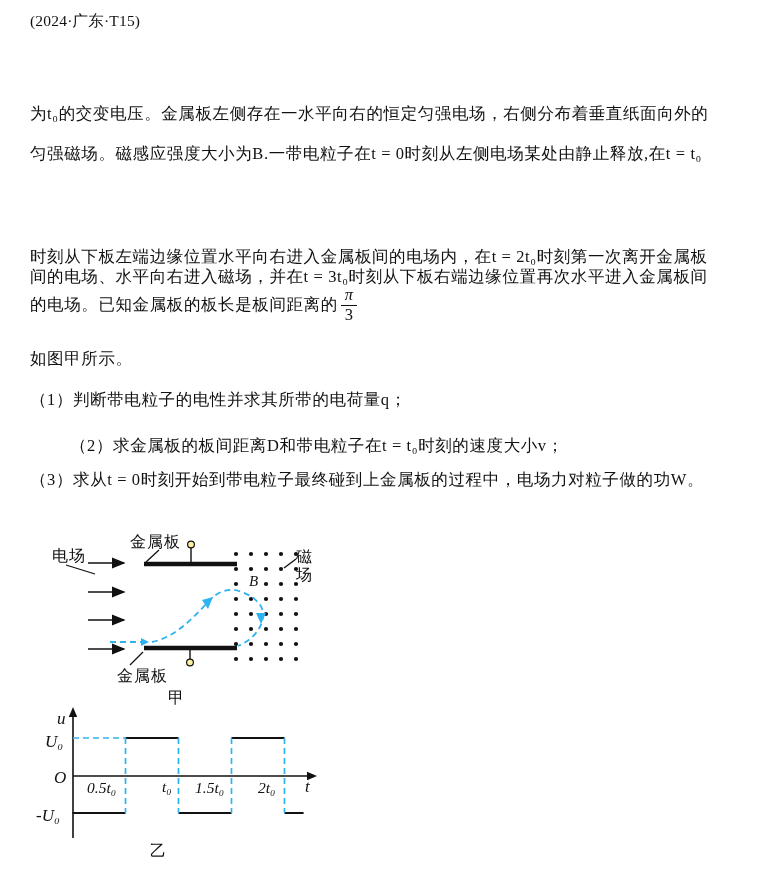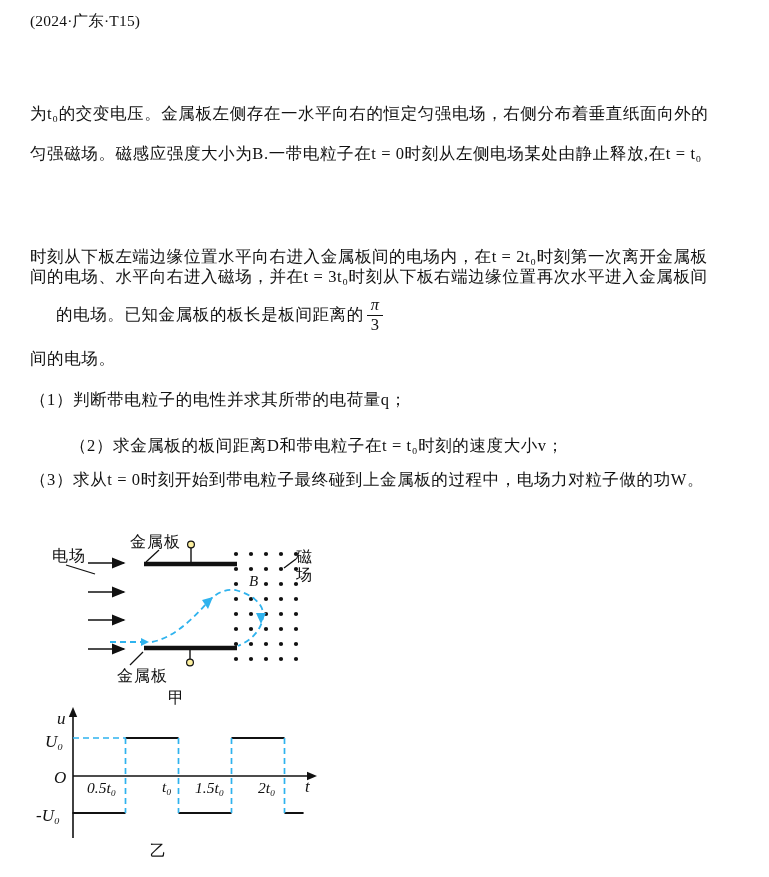--- a/index.html
+++ b/index.html
@@ -39,28 +39,28 @@
 <body>
 
 <div class="page">
 
   <div class="tline header-line" style="top:10px;">(2024·广东·T15)</div>
 
   <div class="tline" style="top:103px;">为t₀的交变电压。金属板左侧存在一水平向右的恒定匀强电场，右侧分布着垂直纸面向外的</div>
   <div class="tline" style="top:143px;text-align:right;">匀强磁场。磁感应强度大小为B.一带电粒子在t = 0时刻从左侧电场某处由静止释放,在t = t₀</div>
   <div class="tline" style="top:198px;margin-top:48px;">时刻从下板左端边缘位置水平向右进入金属板间的电场内，在t = 2t₀时刻第一次离开金属板</div>
   <div class="tline" style="top:266px;">间的电场、水平向右进入磁场，并在t = 3t₀时刻从下板右端边缘位置再次水平进入金属板间</div>
-  <div class="tline line6wrap" style="top:292px;height:46px;margin-left:26px;">
+  <div class="tline line6wrap" style="top:282px;height:46px;">
     <span>的电场。已知金属板的板长是板间距离的</span>
     <span class="frac">
       <span class="num">π</span>
       <span class="den">3</span>
     </span>
   </div>
-  <div class="tline" style="top:348px;">间的电场。</div>
+  <div class="tline" style="top:348px;">如图甲所示。</div>
   <div class="tline" style="top:389px;">（1）判断带电粒子的电性并求其所带的电荷量q；</div>
   <div class="tline" style="top:435px;margin-left:40px;">（2）求金属板的板间距离D和带电粒子在t = t₀时刻的速度大小v；</div>
   <div class="tline" style="top:469px;">（3）求从t = 0时刻开始到带电粒子最终碰到上金属板的过程中，电场力对粒子做的功W。</div>
 
   <svg style="left:35px;top:528px;" width="300" height="182" viewBox="35 528 300 182">
     <defs>
       <marker id="ah-black" markerWidth="9" markerHeight="8" refX="7.5" refY="3.5" orient="auto">
         <path d="M0,0 L8.5,3.5 L0,7 Z" fill="#111"></path>
       </marker>
     </defs>

